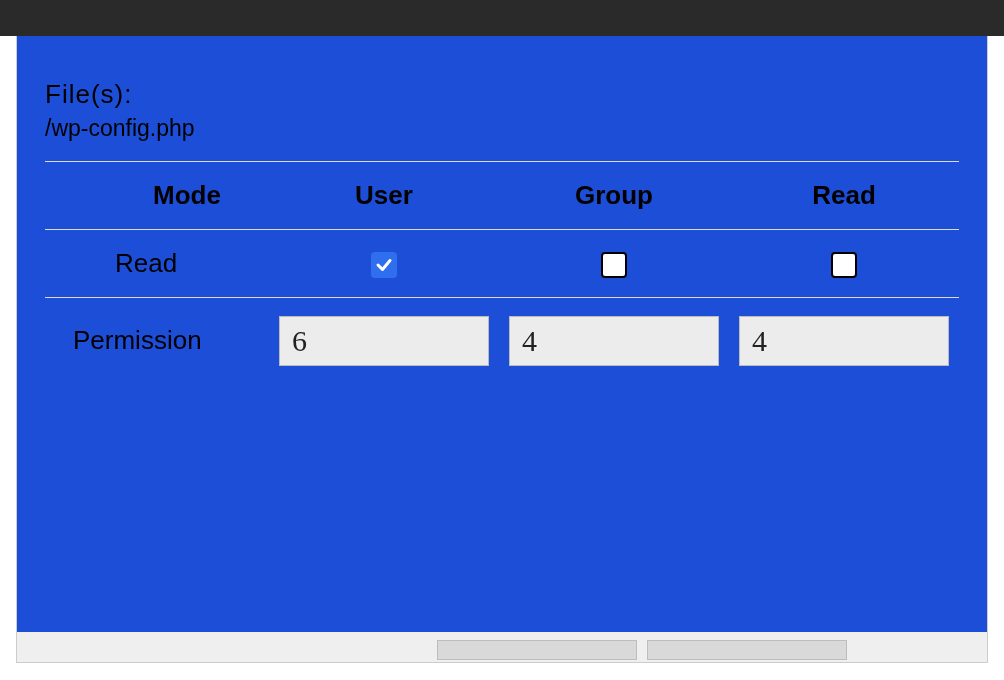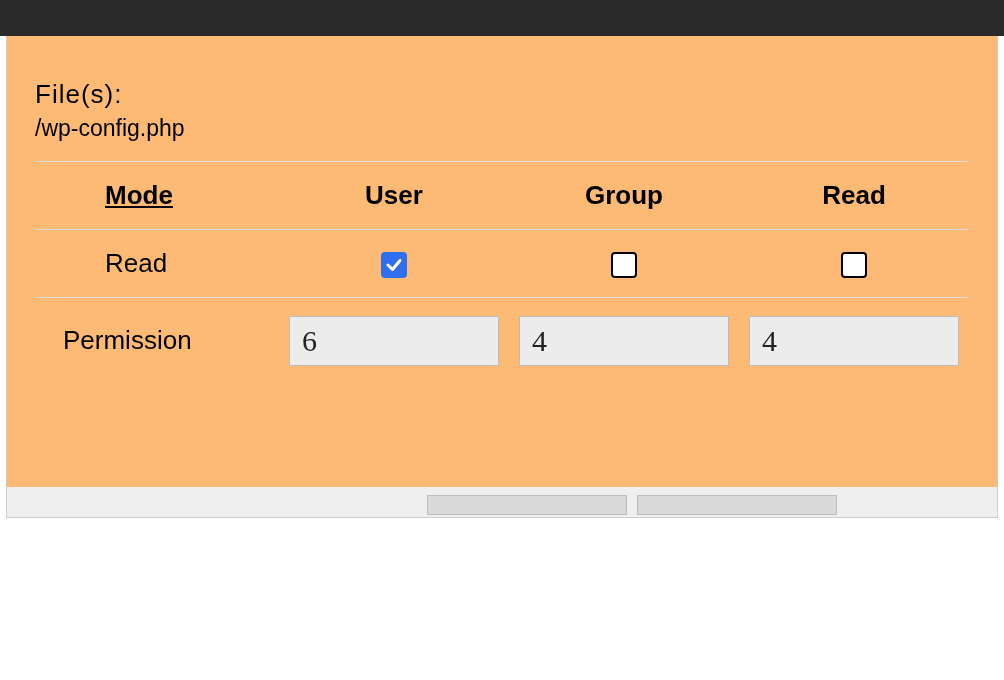--- a/index.html
+++ b/index.html
@@ -15,24 +15,24 @@
       overflow: hidden;
     }
     .header-bar {
       background: #2a2a2a;
       height: 36px;
       width: 100%;
     }
     .dialog-body {
       border: 1px solid #cccccc;
       border-top: none;
-      background: #fdba74;
-      margin: 0 6px;
+      background: #1d4ed8;
+      margin: 0 16px;
       padding: 40px 28px 0 28px;
-      height: 482px;
+      height: 627px;
       position: relative;
     }
     .files-label {
       font-size: 26px;
       letter-spacing: 1px;
       color: #000;
       line-height: 1.4;
     }
     .files-path {
       font-size: 23px;
@@ -52,23 +52,22 @@
       padding: 18px 10px;
       font-size: 26px;
       text-align: center;
       font-weight: normal;
     }
     table.perm-table th {
       font-weight: bold;
     }
     table.perm-table th.mode-header {
       font-weight: bold;
-      text-align: left;
+      text-align: center;
       padding-left: 70px;
-      text-decoration: underline;
     }
     table.perm-table td.row-label {
       text-align: left;
       padding-left: 70px;
       width: 250px;
     }
     table.perm-table tr.perm-output td {
       border-bottom: none;
     }
     .checkbox {

